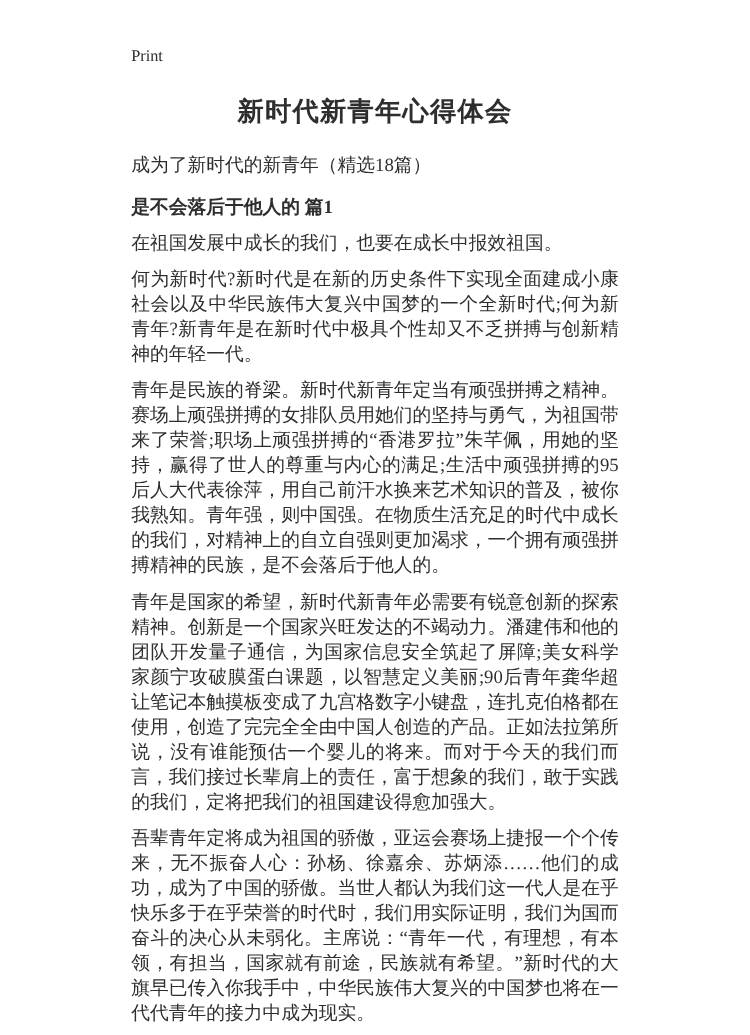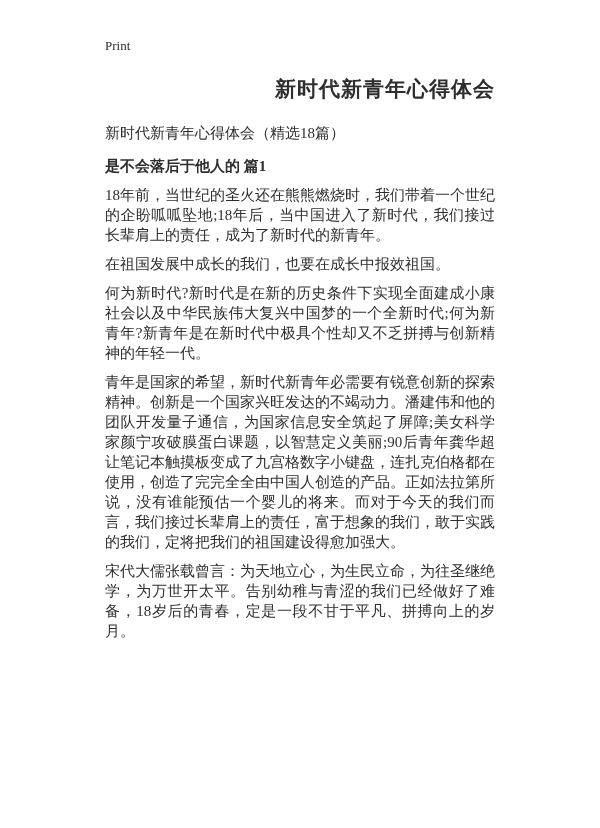--- a/index.html
+++ b/index.html
@@ -26,21 +26,21 @@
   .print-link {
     font-size: 13px;
     line-height: 16px;
     color: var(--text-color);
     cursor: pointer;
     display: inline-block;
   }
   .doc-title {
     font-size: 21px;
     font-weight: bold;
-    text-align: right;
+    text-align: center;
     margin: 22px 0 0 0;
     letter-spacing: 1px;
     line-height: 26px;
   }
   .doc-subtitle {
     font-size: 15px;
     line-height: 20px;
     margin: 21px 0 0 0;
     font-weight: normal;
   }
@@ -62,28 +62,29 @@
   }
 </style>
 </head>
 <body>
 
 <div class="page">
   <span class="print-link">Print</span>
 
   <h1 class="doc-title">新时代新青年心得体会</h1>
 
-  <p class="doc-subtitle">新时代新青年心得体会（精选18篇）</p>
+  <p class="doc-subtitle">成为了新时代的新青年（精选18篇）</p>
 
   <h2 class="section-heading">是不会落后于他人的 篇1</h2>
 
-  <p class="body-paragraph">18年前，当世纪的圣火还在熊熊燃烧时，我们带着一个世纪的企盼呱呱坠地;18年后，当中国进入了新时代，我们接过长辈肩上的责任，成为了新时代的新青年。</p>
 
   <p class="body-paragraph">在祖国发展中成长的我们，也要在成长中报效祖国。</p>
 
   <p class="body-paragraph">何为新时代?新时代是在新的历史条件下实现全面建成小康社会以及中华民族伟大复兴中国梦的一个全新时代;何为新青年?新青年是在新时代中极具个性却又不乏拼搏与创新精神的年轻一代。</p>
 
+  <p class="body-paragraph">青年是民族的脊梁。新时代新青年定当有顽强拼搏之精神。赛场上顽强拼搏的女排队员用她们的坚持与勇气，为祖国带来了荣誉;职场上顽强拼搏的“香港罗拉”朱芊佩，用她的坚持，赢得了世人的尊重与内心的满足;生活中顽强拼搏的95后人大代表徐萍，用自己前汗水换来艺术知识的普及，被你我熟知。青年强，则中国强。在物质生活充足的时代中成长的我们，对精神上的自立自强则更加渴求，一个拥有顽强拼搏精神的民族，是不会落后于他人的。</p>
 
   <p class="body-paragraph">青年是国家的希望，新时代新青年必需要有锐意创新的探索精神。创新是一个国家兴旺发达的不竭动力。潘建伟和他的团队开发量子通信，为国家信息安全筑起了屏障;美女科学家颜宁攻破膜蛋白课题，以智慧定义美丽;90后青年龚华超让笔记本触摸板变成了九宫格数字小键盘，连扎克伯格都在使用，创造了完完全全由中国人创造的产品。正如法拉第所说，没有谁能预估一个婴儿的将来。而对于今天的我们而言，我们接过长辈肩上的责任，富于想象的我们，敢于实践的我们，定将把我们的祖国建设得愈加强大。</p>
 
+  <p class="body-paragraph">吾辈青年定将成为祖国的骄傲，亚运会赛场上捷报一个个传来，无不振奋人心：孙杨、徐嘉余、苏炳添……他们的成功，成为了中国的骄傲。当世人都认为我们这一代人是在乎快乐多于在乎荣誉的时代时，我们用实际证明，我们为国而奋斗的决心从未弱化。主席说：“青年一代，有理想，有本领，有担当，国家就有前途，民族就有希望。”新时代的大旗早已传入你我手中，中华民族伟大复兴的中国梦也将在一代代青年的接力中成为现实。</p>
 
   <p class="body-paragraph">宋代大儒张载曾言：为天地立心，为生民立命，为往圣继绝学，为万世开太平。告别幼稚与青涩的我们已经做好了难备，18岁后的青春，定是一段不甘于平凡、拼搏向上的岁月。</p>
 </div>
 
 </body></html>

